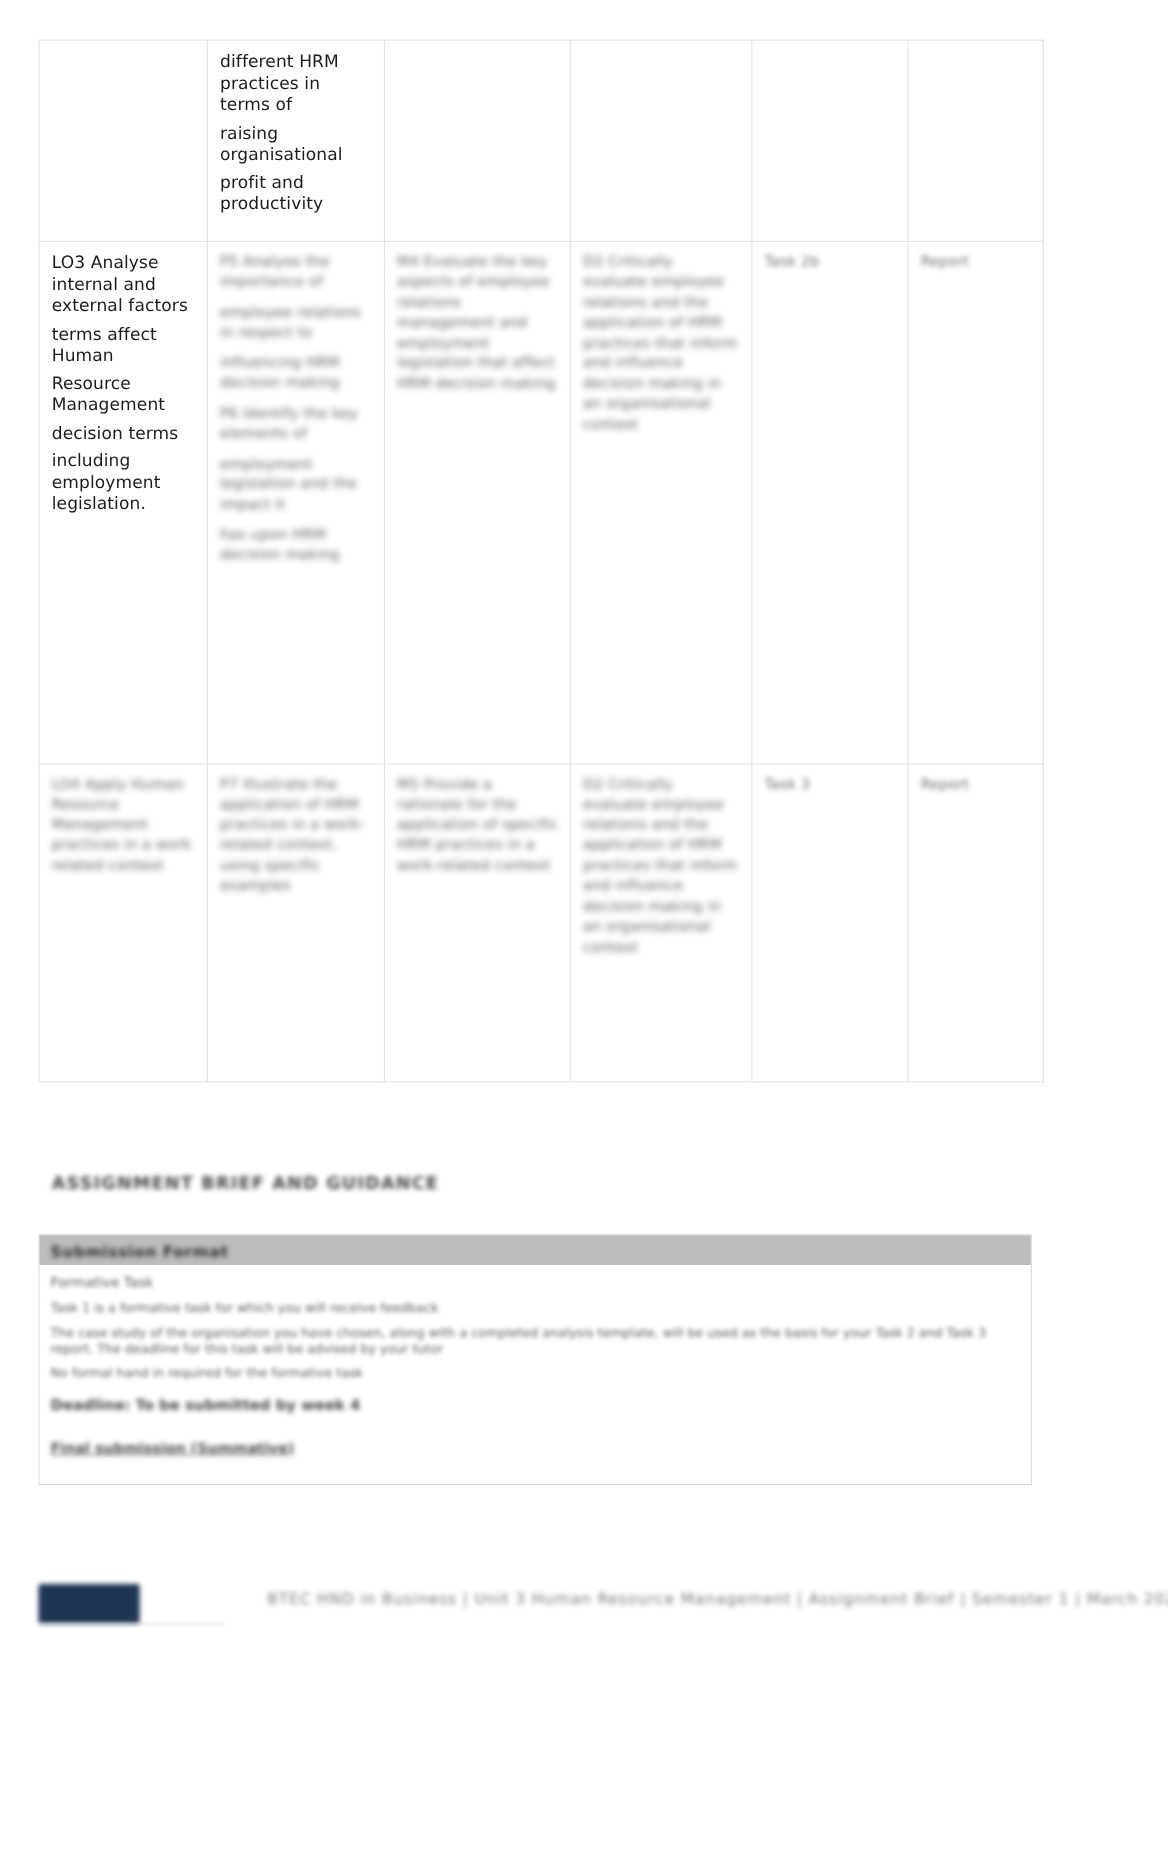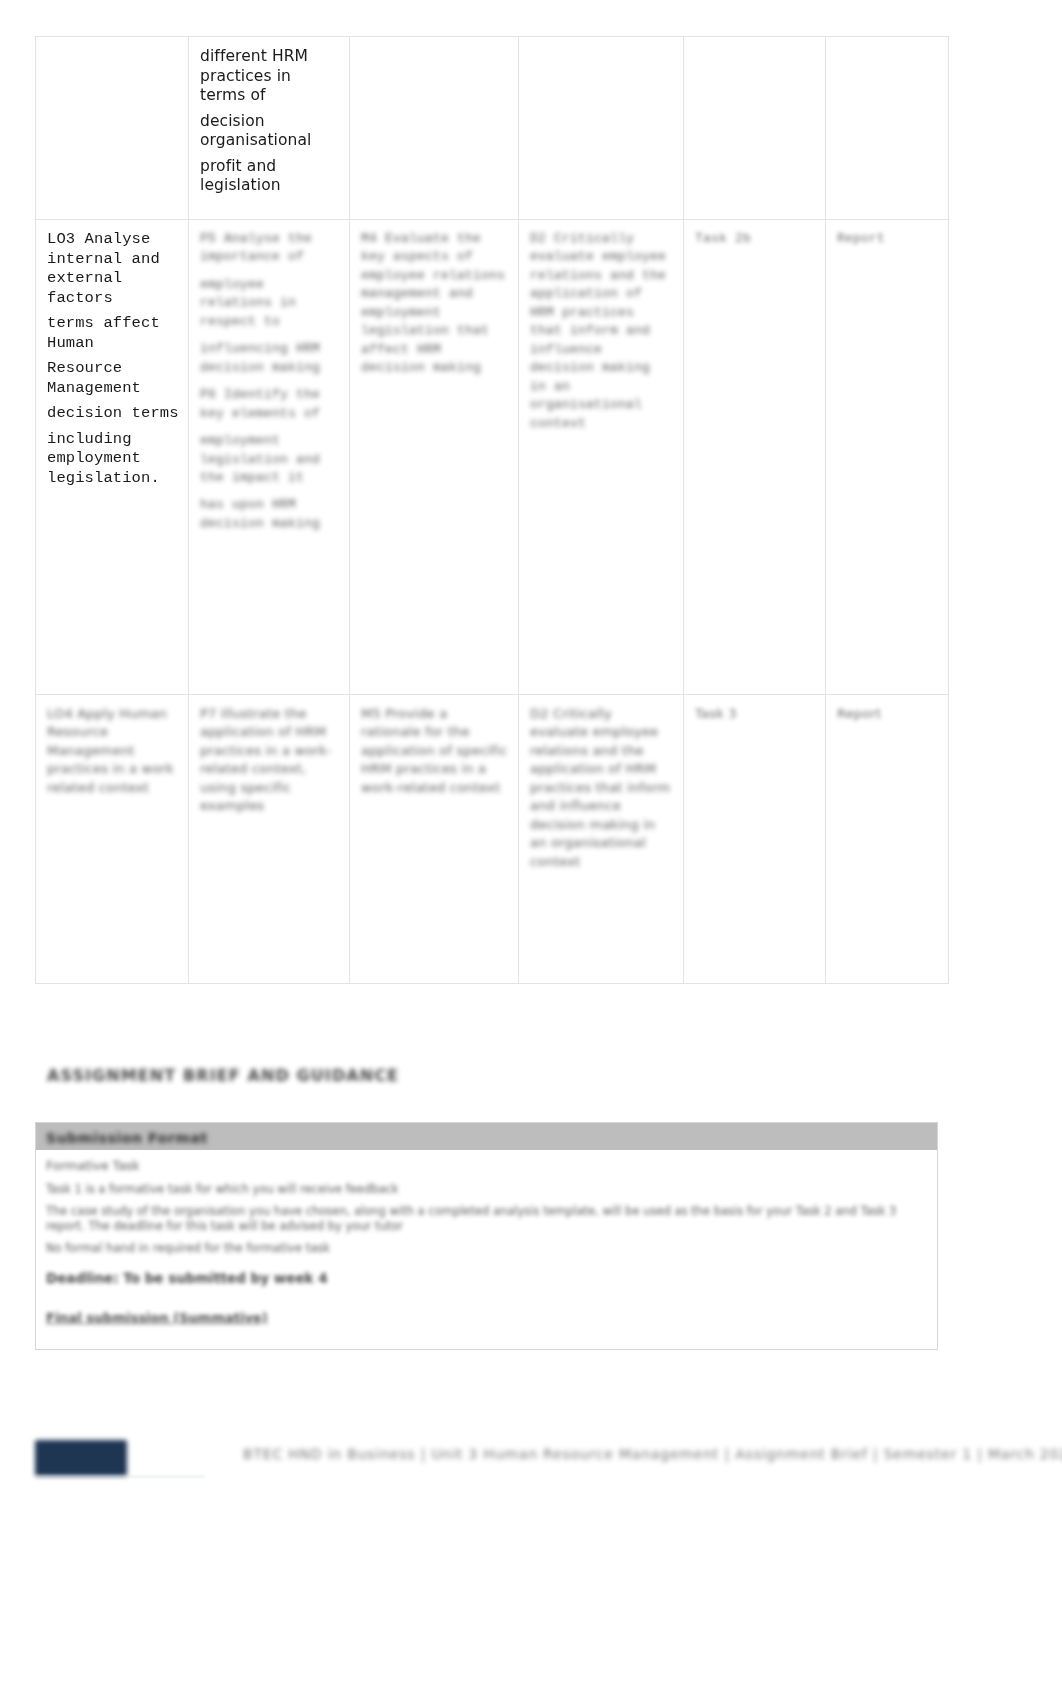--- a/index.html
+++ b/index.html
@@ -76,21 +76,21 @@
     filter: blur(2.2px);
     -webkit-filter: blur(2.2px);
     color: #4a4a4a;
     opacity: 0.8;
     font-size: 13px;
     line-height: 1.4;
   }
 
   
   .row-1 td { height: 183px; }
-  .row-2 td { height: 475px; font-family: Liberation Mono, monospace; }
+  .row-2 td { height: 475px; }
   .row-3 td { height: 289px; }
 
   
   .section-heading {
     position: absolute;
     left: 47px;
     top: 1066px;
     font-size: 16px;
     font-weight: bold;
     letter-spacing: 1.1px;
@@ -220,22 +220,22 @@
         <col class="c5">
         <col class="c6">
     </colgroup>
     <tbody>
 
       <tr class="row-1">
         <td></td>
         <td>
           <div class="cell-text">
             <p>different HRM practices in terms of</p>
-            <p>decision organisational</p>
-            <p>profit and legislation</p>
+            <p>raising organisational</p>
+            <p>profit and productivity</p>
           </div>
         </td>
         <td></td>
         <td></td>
         <td></td>
         <td></td>
       </tr>
 
       <tr class="row-2">
         <td>

